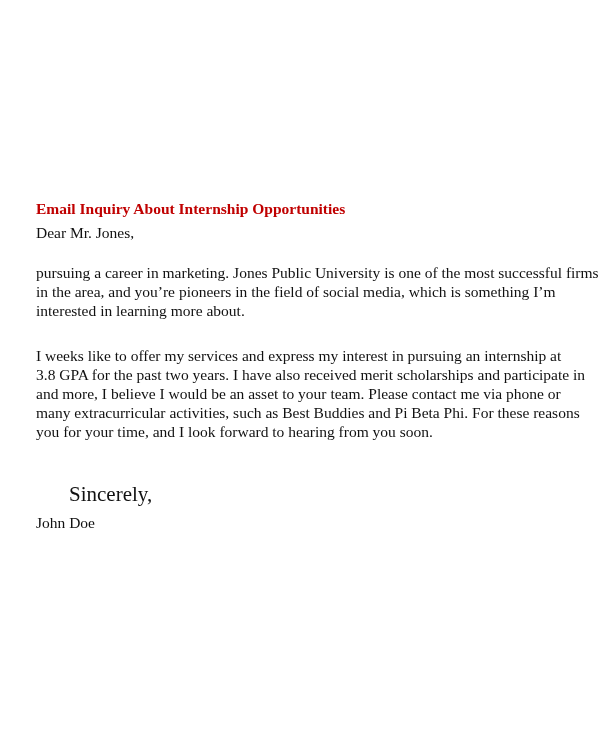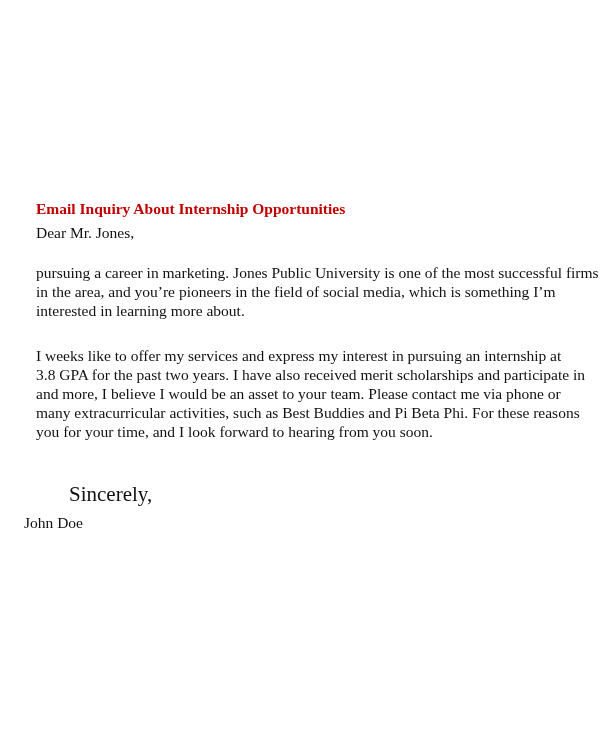--- a/index.html
+++ b/index.html
@@ -6,21 +6,21 @@
   body { width:600px; height:730px; position:relative; overflow:hidden;
          font-family:"Liberation Serif", "DejaVu Serif", serif; color:#111; }
   .page { position:absolute; left:0; top:0; width:600px; height:704px; background:#fff; }
   .title { position:absolute; left:36px; top:200px; font-size:15.5px; font-weight:bold; color:#c00000; white-space:nowrap; }
   .greeting { position:absolute; left:36px; top:224px; font-size:15.5px; white-space:nowrap; }
   .para { position:absolute; left:36px; width:540px; font-size:15.5px; line-height:19px; }
   .para span.line { display:block; white-space:nowrap; }
   .p1 { top:263px; }
   .p2 { top:346px; }
   .closing { position:absolute; left:36px; top:482px; font-size:21px; white-space:nowrap;margin-left:33px; }
-  .signature { position:absolute; left:24px; top:514px; font-size:15.5px; white-space:nowrap; }
+  .signature { position:absolute; left:36px; top:514px; font-size:15.5px; white-space:nowrap; }
 </style>
 </head>
 <body>
 
 <div class="page">
   <div class="title">Email Inquiry About Internship Opportunities</div>
   <div class="greeting">Dear Mr. Jones,</div>
 
   <div class="para p1">
     <span class="line">pursuing a career in marketing. Jones Public University is one of the most successful firms</span>

